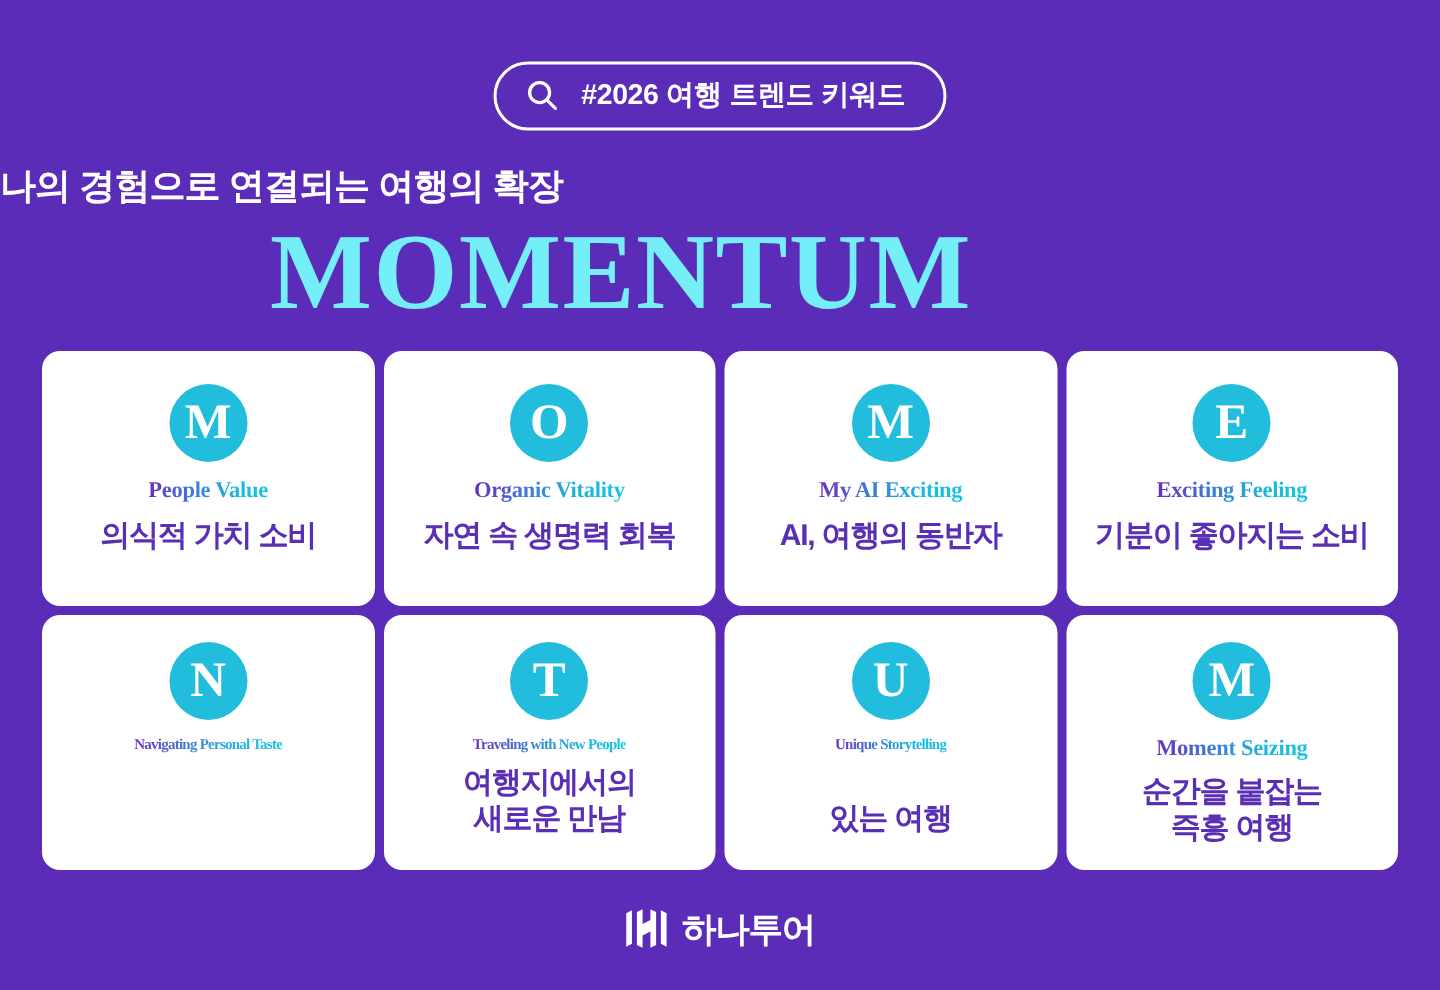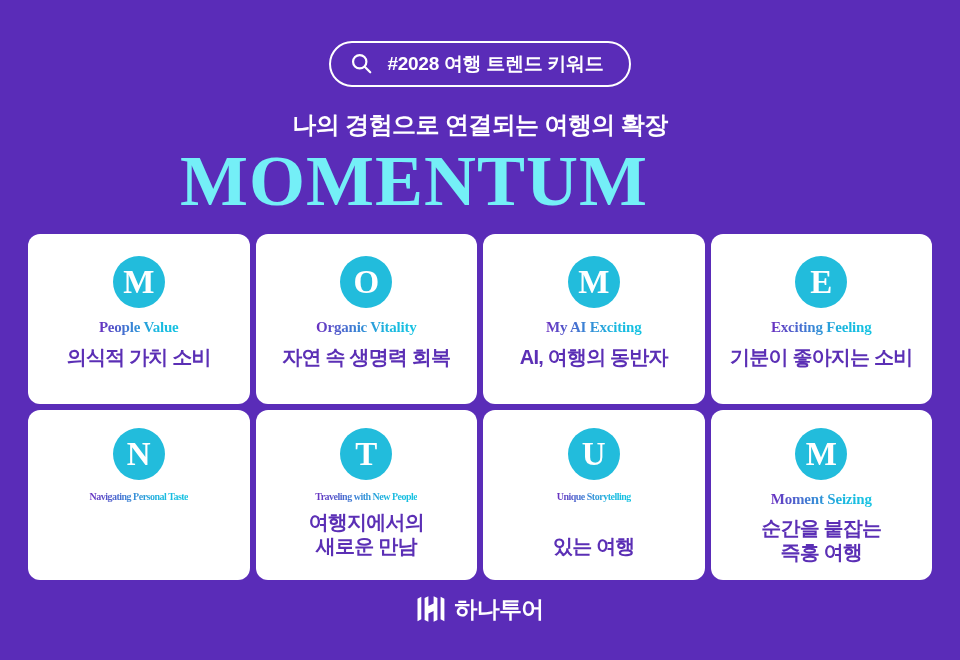--- a/index.html
+++ b/index.html
@@ -29,21 +29,20 @@
     font-size:19px;
     font-weight:bold;
     letter-spacing:-0.3px;
     line-height:1;
     white-space:nowrap;
   }
 
   
   .subtitle{
     position:absolute; top:113px; left:0; width:960px;
-    text-align:center;
     color:#FFFFFF;
     font-size:24px;
     font-weight:bold;
     letter-spacing:-0.6px;
     line-height:1;
   }
   .maintitle{
     position:absolute; top:145px; left:0; width:828px;
     text-align:center;
     color:#74EFF7;
@@ -111,42 +110,42 @@
     font-weight:bold;
     letter-spacing:-0.8px;
     line-height:1.22;
     text-align:center;
   }
   .card.two-line .ko{ margin-top:8px; }
 
   
   .footer{
     position:absolute;
-    bottom:38px; left:0; width:960px;
+    bottom:28px; left:0; width:960px;
     display:flex; align-items:center; justify-content:center; gap:10px;
   }
   .logo-mark{ width:28px; height:26px; display:block; }
   .logo-text{
     color:#FFFFFF;
     font-size:23px;
     font-weight:bold;
     letter-spacing:-0.8px;
     line-height:1;
   }
 </style>
 </head>
 <body>
 
 <div class="pill-wrap">
   <div class="pill">
     <svg class="search-icon" viewBox="0 0 24 24">
       <circle cx="10.3" cy="10.3" r="6.4" fill="none" stroke="#FFFFFF" stroke-width="2.1"></circle>
       <line x1="15.1" y1="15.1" x2="20.4" y2="20.4" stroke="#FFFFFF" stroke-width="2.1" stroke-linecap="round"></line>
     </svg>
-    <span class="pill-text">#2028 여행 트렌드 키워드</span>
+    <span class="pill-text">#2026 여행 트렌드 키워드</span>
   </div>
 </div>
 
 <div class="subtitle">나의 경험으로 연결되는 여행의 확장</div>
 <div class="maintitle">MOMENTUM</div>
 
 <div class="grid">
     <div class="card">
       <div class="badge">M</div>
       <div class="en short">People Value</div>

